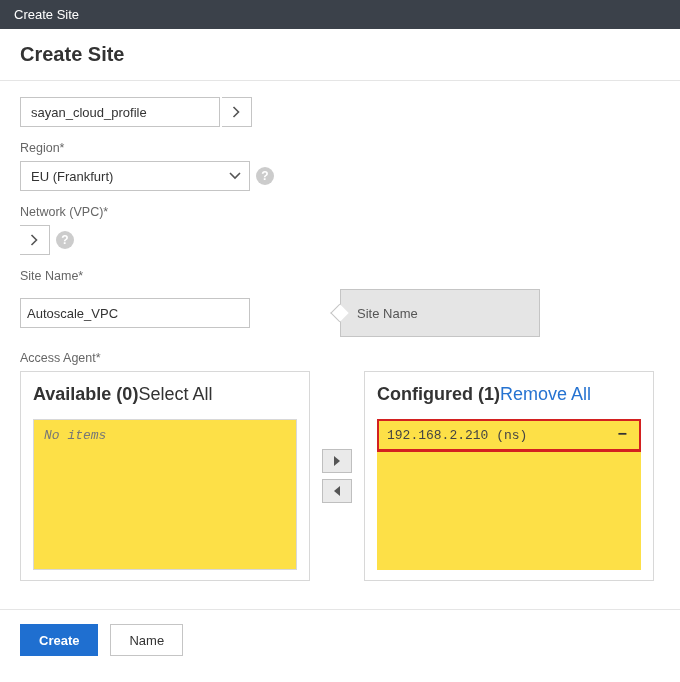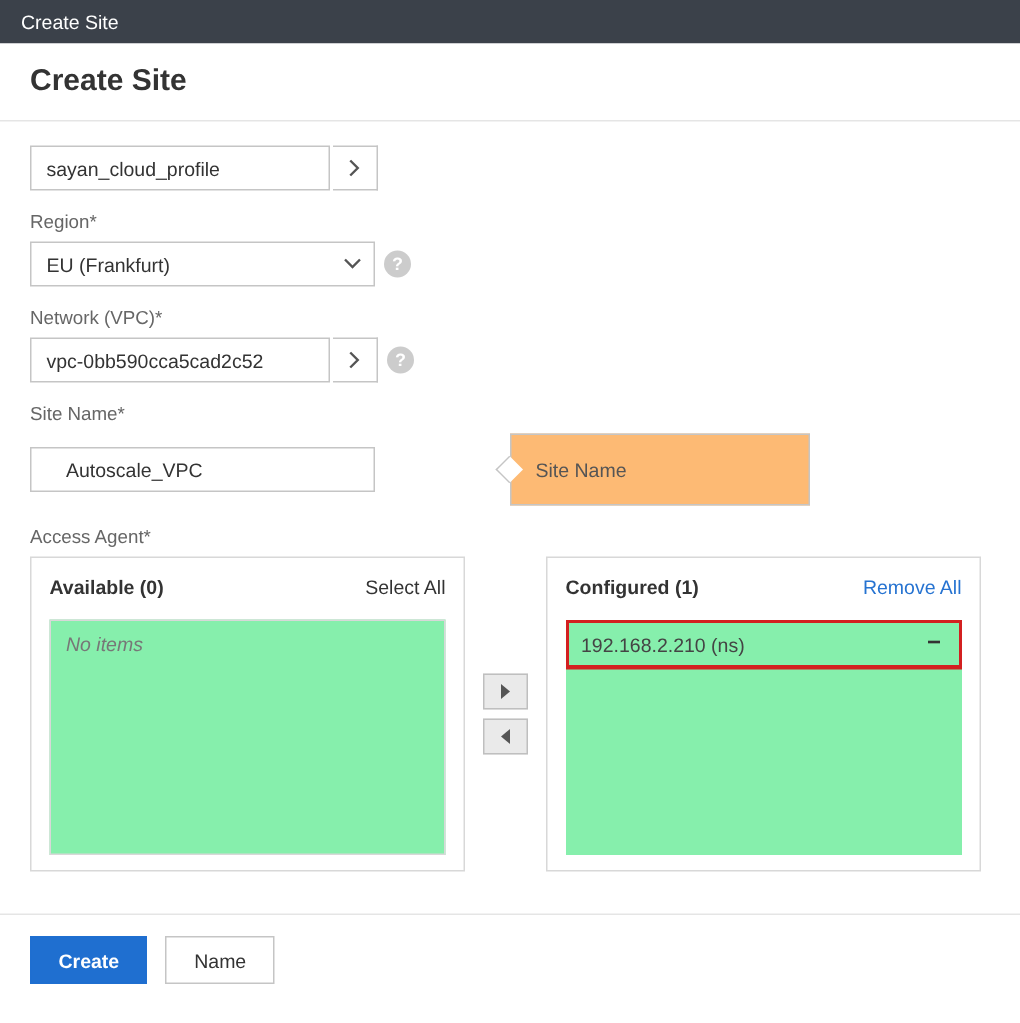--- a/index.html
+++ b/index.html
@@ -56,21 +56,21 @@
   .input-box .text, .select-box .text {
     flex: 1;
     padding: 0 10px;
     overflow: hidden;
     text-overflow: ellipsis;
     white-space: nowrap;
   }
   .input-plain {
     border: 1px solid #c5c5c5;
     height: 30px;
-    padding: 0 23px;
+    padding: 0 6px;
     font-size: 13px;
     color: #333;
     width: 230px;
   }
   .picker { width: 200px; }
   .picker-btn {
     width: 30px;
     height: 30px;
     border: 1px solid #c5c5c5;
     border-left: none;
@@ -98,21 +98,21 @@
     display: flex;
     align-items: center;
     justify-content: center;
     cursor: pointer;
     margin-left: 4px;
   }
   .tooltip {
     position: relative;
     display: inline-block;
     border: 1px solid #c5c5c5;
-    background: #fdba74;
+    background: #e5e5e5;
     padding: 7px 16px;
     font-size: 13px;
     color: #555;
     margin-left: 90px;
     width: 200px;
     height: 48px;
     display: flex;
     align-items: center;
   }
   .tooltip::before {
@@ -140,35 +140,34 @@
   .agent-panel {
     border: 1px solid #d8d8d8;
     width: 290px;
     height: 210px;
     padding: 10px 12px;
     display: flex;
     flex-direction: column;
   }
   .agent-head {
     display: flex;
-    justify-content: space-between;
-    align-items: center;
-    font-size: 13px;
+    align-items: center;
+    font-size: 18px;
     margin-bottom: 10px;
     padding: 2px 0 4px 0;
-    gap: 25px;
   }
   .agent-head .title { font-weight: 600; color: #333; }
   .agent-head .action { color: #333; cursor: pointer; }
   .agent-head .action.link { color: #2673d1; }
   .agent-list {
     border: 1px solid #d8d8d8;
     flex: 1;
-    background: #86efac;
+    background: #fde047;
     overflow: auto;
+    font-family: Liberation Mono, monospace;
   }
   .agent-list.noborder { border: none; }
   .no-items {
     font-style: italic;
     color: #777;
     padding: 8px 10px;
     font-size: 13px;
   }
   .agent-item {
     display: flex;
@@ -264,23 +263,20 @@
           </svg>
       </span>
     </div>
     <div class="help-icon">
       <span>?</span>
     </div>
   </div>
 
   <div class="field-label">Network (VPC)*</div>
   <div class="field-row">
-    <div class="input-box picker">
-      <span class="text">vpc-0bb590cca5cad2c52</span>
-    </div>
     <div class="picker-btn">
       <span>
         <svg width="9" height="12" viewBox="0 0 8 12">
             <path d="M1 1 L6 6 L1 11" stroke="#555" stroke-width="1.6" fill="none"></path>
           </svg>
       </span>
     </div>
     <div class="help-icon">
       <span>?</span>
     </div>

